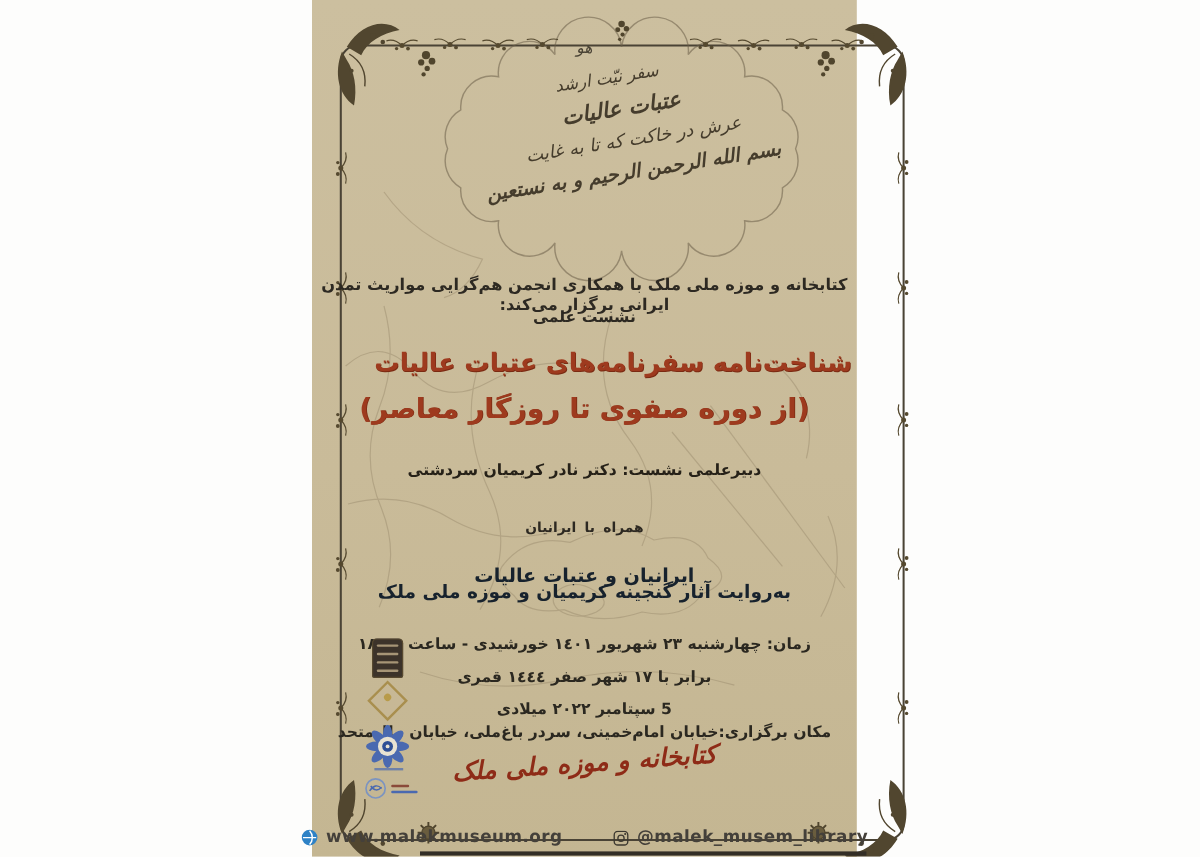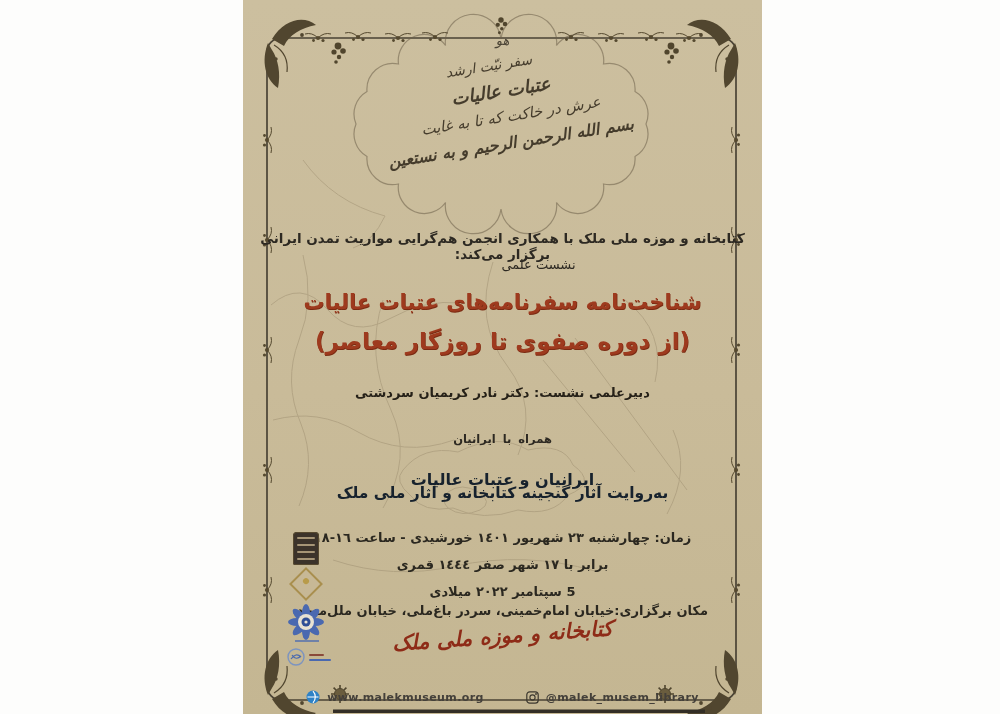--- a/index.html
+++ b/index.html
@@ -1,46 +1,46 @@
 <!DOCTYPE html>
 <html lang="fa"><head>
 <meta charset="utf-8">
 <style>
   html,body{margin:0;padding:0;background:#fdfdfc;}
   body{width:1000px;height:714px;position:relative;overflow:hidden;
        font-family:"DejaVu Sans",sans-serif;}
-  .poster{position:absolute;left:243px;top:0;width:519px;height:714px;
+  .poster{position:absolute;left:260px;top:0;width:454px;height:714px;
           background:linear-gradient(180deg,#ccbf9f 0%,#c9bb99 55%,#c4b692 100%);
           direction:rtl;}
   .overlay{position:absolute;left:0;top:0;width:519px;height:714px;pointer-events:none;}
   .txt{position:absolute;left:0;width:100%;text-align:center;color:#2d2922;}
   .ho{top:33px;font-size:13px;color:#4a4335;font-style:italic;}
   .callig{position:absolute;top:56px;left:110px;width:300px;text-align:center;
           transform:rotate(-9deg);color:#453c2c;font-style:italic;}
   .callig .c1{font-size:14px;transform:translateX(-8px);}
   .callig .c2{font-size:18px;margin-top:8px;font-weight:600;}
   .callig .c3{font-size:15px;margin-top:7px;transform:translateX(6px);}
   .callig .c4{font-size:16px;margin-top:8px;font-weight:600;transform:translateX(2px);}
   .intro{top:230px;font-size:13.5px;font-weight:600;}
-  .session{top:257px;font-size:13px;font-weight:400;margin-left:36px;}
+  .session{top:257px;font-size:13px;font-weight:700;}
   .red1{top:290px;font-size:21px;font-weight:800;color:#9e3a1e;
-        text-shadow:0.6px 0.6px 0 #7a2a12;}
+        text-shadow:0.6px 0.6px 0 #7a2a12;padding-left:24px;}
   .red2{top:328px;font-size:23px;font-weight:800;color:#9e3a1e;
         text-shadow:0.6px 0.6px 0 #7a2a12;}
   .secr{top:385px;font-size:13px;font-weight:700;color:#262118;}
   .exin{top:432px;font-size:11.5px;font-weight:600;word-spacing:3px;}
   .navy1{top:454px;font-size:16px;font-weight:800;color:#17222d;margin-top:16px;}
   .navy2{top:484px;font-size:15.5px;font-weight:800;color:#17222d;}
   .sch{font-size:13px;font-weight:700;color:#2b2820;}
   .t1{top:530px;} .t2{top:557px;} .t3{top:584px;} .t4{top:603px;}
   .sig{top:624px;font-size:21px;font-weight:700;font-style:italic;color:#8e2b17;
        transform:rotate(-4deg);}
   .footer{position:absolute;top:690px;left:0;width:100%;display:flex;direction:ltr;
           justify-content:center;gap:42px;align-items:center;color:#44403a;
-          font-size:11px;font-weight:600;letter-spacing:.4px;}
+          font-size:14px;font-weight:600;letter-spacing:.4px;}
   .footer .item{display:flex;align-items:center;gap:7px;}
   .logos{position:absolute;left:42px;top:528px;width:46px;direction:ltr;}
   .logo{position:absolute;}
   .seal{left:8px;top:4px;width:26px;height:33px;background:#3c332a;border-radius:4px 4px 2px 2px;
         box-shadow:0 0 0 1px #57492f inset;overflow:hidden;}
   .seal i{display:block;height:2px;background:#c0ae8a;margin:5px 4px 0 4px;border-radius:2px;opacity:.8;}
   .ornament{left:9px;top:44px;width:20px;height:20px;border:2px solid #a98f4e;
             transform:rotate(45deg);background:rgba(201,187,153,.3);}
   .ornament b{position:absolute;left:5px;top:5px;width:6px;height:6px;border-radius:50%;
               background:#b89b4a;}
@@ -155,21 +155,21 @@
     <div class="c4">بسم الله الرحمن الرحیم و به نستعین</div>
   </div>
 
   <div class="txt intro">کتابخانه و موزه ملی ملک با همکاری انجمن هم‌گرایی مواریث تمدن ایرانی برگزار می‌کند:</div>
   <div class="txt session">نشست علمی</div>
   <div class="txt red1">شناخت‌نامه سفرنامه‌های عتبات عالیات</div>
   <div class="txt red2">(از دوره صفوی تا روزگار معاصر)</div>
   <div class="txt secr">دبیرعلمی نشست: دکتر نادر کریمیان سردشتی</div>
   <div class="txt exin">همراه با ایرانیان</div>
   <div class="txt navy1">ایرانیان و عتبات عالیات</div>
-  <div class="txt navy2">به‌روایت آثار گنجینه کتابخانه و آثار ملی ملک</div>
+  <div class="txt navy2">به‌روایت آثار گنجینه کریمیان و موزه ملی ملک</div>
 
   <div class="txt sch t1">زمان: چهارشنبه ٢٣ شهریور ١٤٠١ خورشیدی - ساعت ١٦-١٨</div>
   <div class="txt sch t2">برابر با ١٧ شهر صفر ١٤٤٤ قمری</div>
   <div class="txt sch t3">5 سپتامبر ٢٠٢٢ میلادی</div>
   <div class="txt sch t4">مکان برگزاری:خیابان امام‌خمینی، سردر باغ‌ملی، خیابان ملل‌متحد</div>
 
   <div class="txt sig">کتابخانه و موزه ملی ملک</div>
 
   <div class="logos">
     <div class="logo seal">

